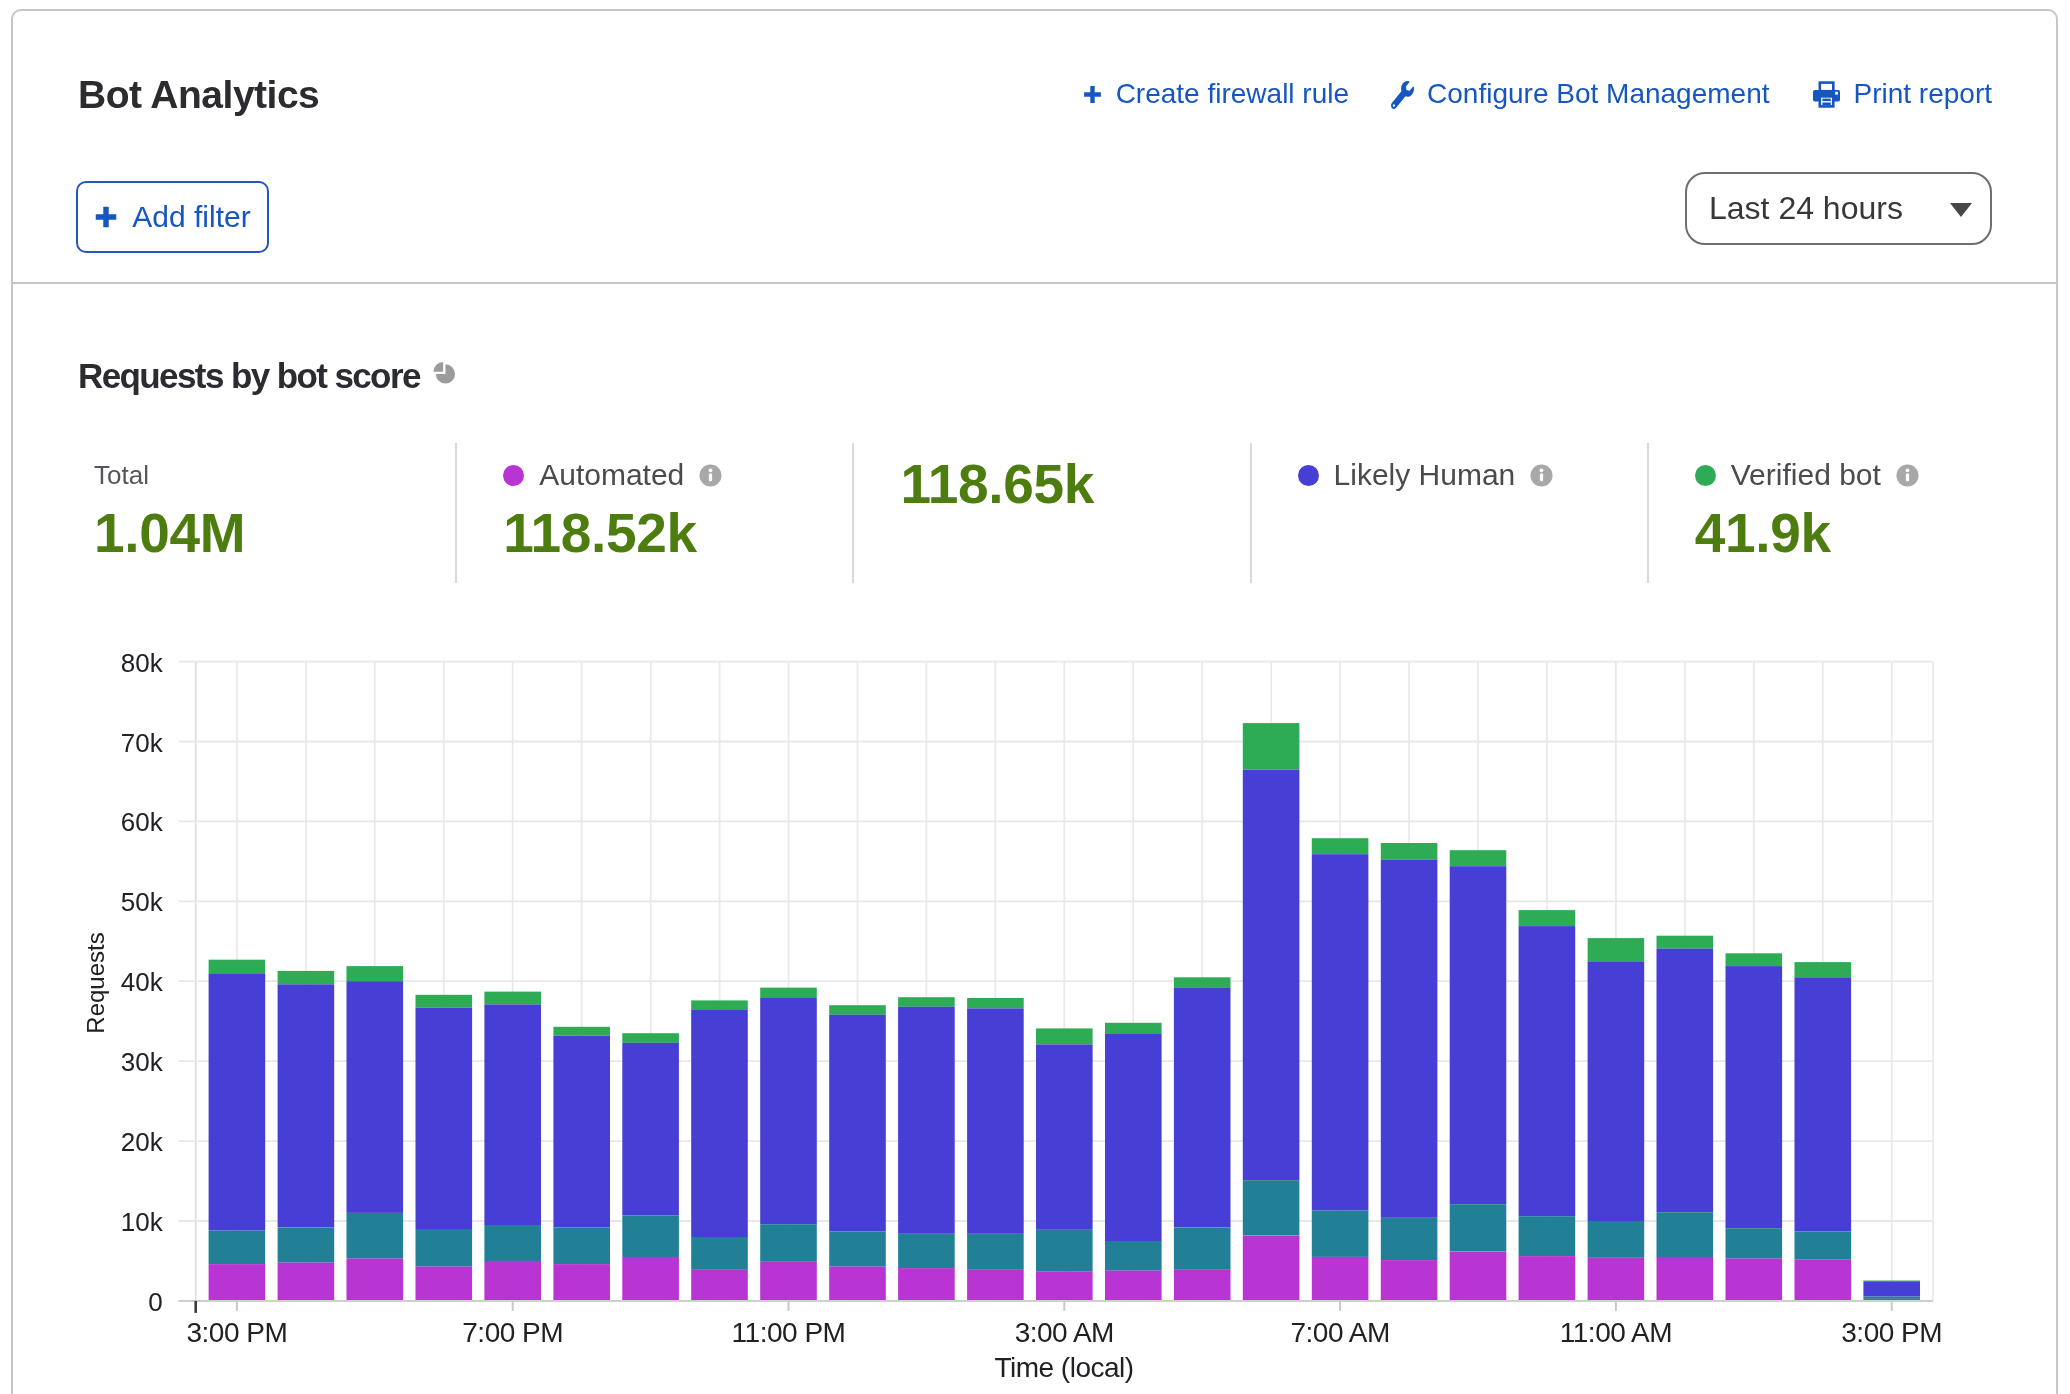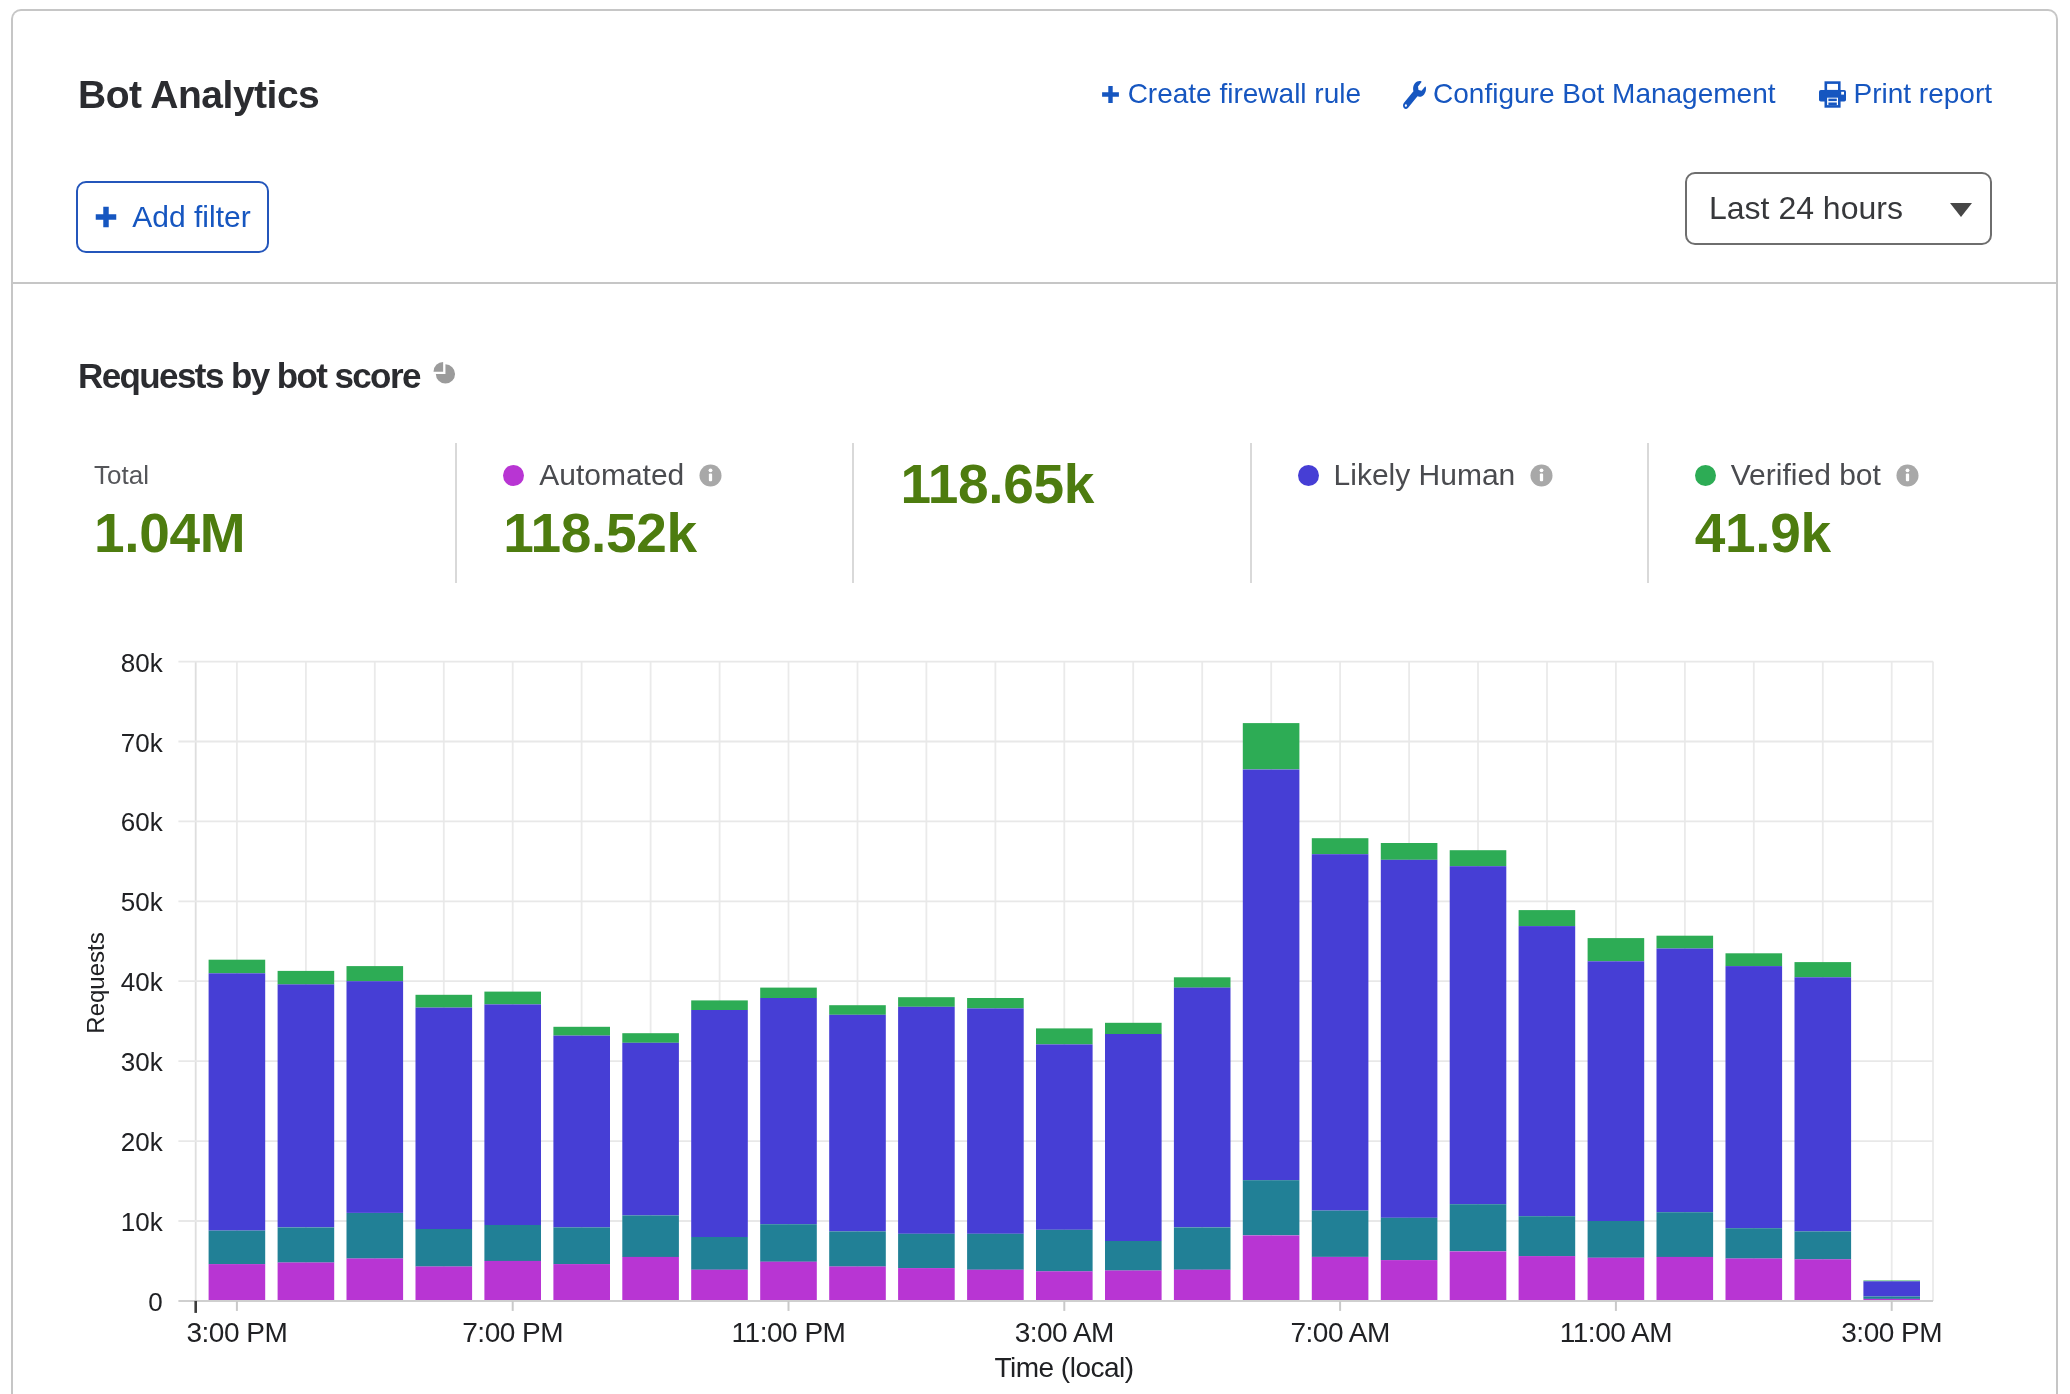--- a/index.html
+++ b/index.html
@@ -5,26 +5,26 @@
 html,body { width:2070px; height:1394px; background:#fff;
   font-family:"Liberation Sans", sans-serif; overflow:hidden; }
 .card { position:absolute; left:11px; top:9px; width:2047px; height:1500px;
   border:2px solid #c6c6c6; border-bottom:none; border-radius:10px 10px 0 0; background:#fff; }
 .hdr-divider { position:absolute; left:11px; top:282px; width:2047px; height:0;
   border-top:2px solid #c6c6c6; }
 h1 { position:absolute; left:78px; top:73px; font-size:39px; font-weight:700;
   color:#2b2c30; letter-spacing:-0.5px; }
 .links { position:absolute; top:78px; right:78px; display:flex; align-items:center;
   gap:42px; font-size:28px; color:#1656c0; }
-.link { display:flex; align-items:center; gap:7px; }
+.link { display:flex; align-items:center; gap:13px; }
 .addfilter { position:absolute; left:76px; top:181px; width:193px; height:72px;
   border:2px solid #2456bb; border-radius:10px; display:flex; align-items:center;
   justify-content:center; gap:14px; color:#1656c0; font-size:30px; }
 .dropdown { position:absolute; left:1685px; top:172px; width:307px; height:73px;
-  border:2px solid #6e6e6e; border-radius:10px; display:flex; align-items:center;
+  border:2px solid #6e6e6e; border-radius:20px; display:flex; align-items:center;
   color:#37383b; font-size:32px; padding-left:22px; }
 .caret { position:absolute; right:18px; top:29px; width:0; height:0;
   border-left:11px solid transparent; border-right:11px solid transparent;
   border-top:14px solid #474747; }
 h2 { position:absolute; left:78px; top:356px; font-size:35px; font-weight:700;
   color:#2b2c30; display:flex; align-items:center; gap:18px; letter-spacing:-1.6px; }
 .stats { position:absolute; left:58px; top:443px; width:1986px; height:140px;
   display:flex; }
 .scol { width:397.2px; border-left:2px solid #d9d9d9; padding-left:46px; }
 .scol:first-child { border-left:none; padding-left:36px; }

